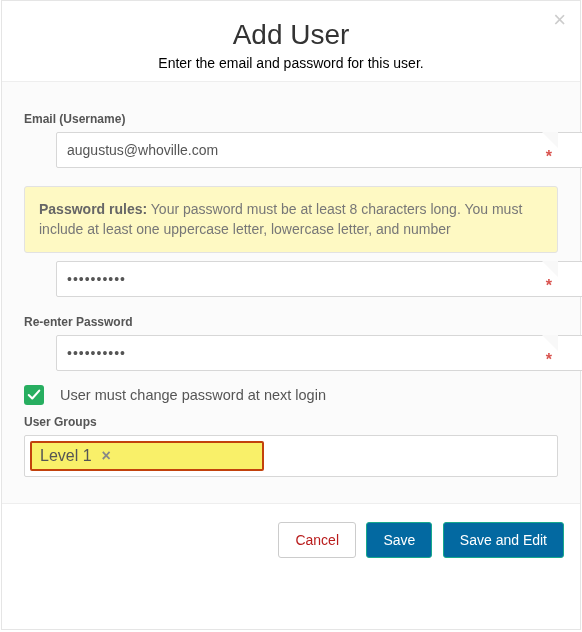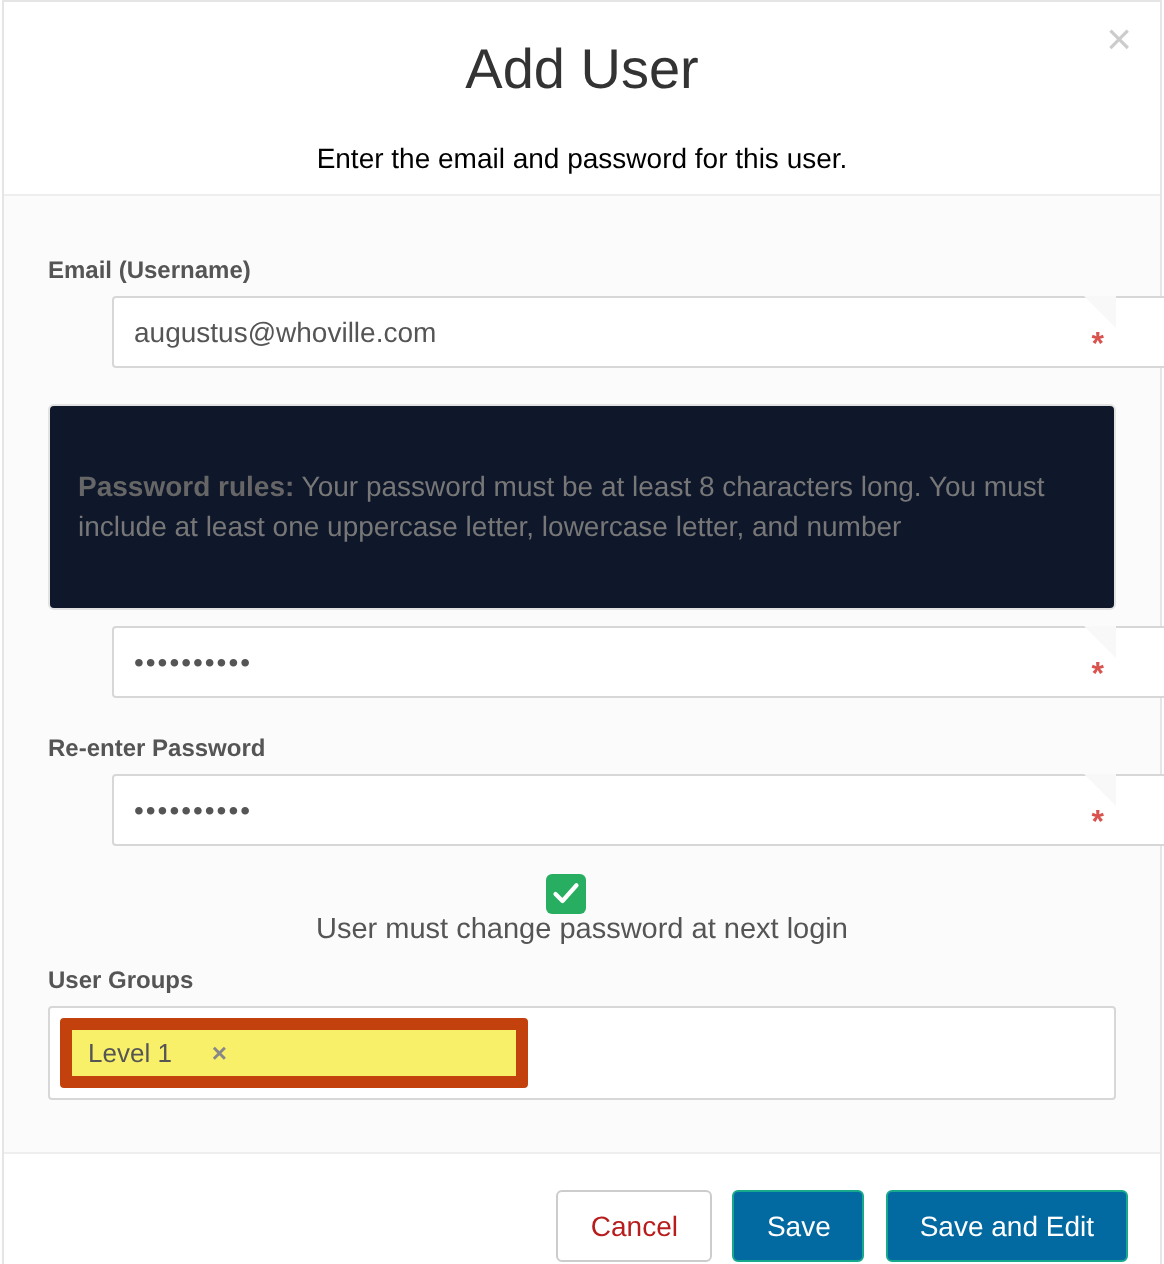--- a/index.html
+++ b/index.html
@@ -21,21 +21,21 @@
   }
   .modal-header {
     text-align: center;
     padding: 18px 16px 10px;
     position: relative;
   }
   .modal-title {
     font-size: 28px;
     font-weight: 400;
     color: #333;
-    margin: 0 0 20px;
+    margin: 0 0 4px;
   }
   .modal-subtitle {
     font-size: 14px;
     color: #000000;
     margin: 0;
   }
   .close-btn {
     position: absolute;
     top: 8px; right: 14px;
     font-size: 22px;
@@ -80,35 +80,34 @@
   }
   .req-corner::after {
     content: "";
     position: absolute;
     top: 0; right: 0;
     width: 0; height: 0;
     border-top: 16px solid #f8f8f8;
     border-left: 16px solid transparent;
   }
   .info-box {
-    background: #0f172a;
+    background: #fef9c3;
     border: 1px solid #e2e2e2;
     border-radius: 3px;
-    padding: 30px 14px;
+    padding: 12px 14px;
     margin: 18px 0 8px;
     font-size: 14px;
     color: #777;
     line-height: 1.45;
   }
   .info-box b { color: #666; }
   .checkbox-row {
     display: flex;
     align-items: center;
     margin: 14px 0 10px;
-    flex-direction: column;
   }
   .checkbox {
     width: 20px; height: 20px;
     background: #27ae60;
     border-radius: 3px;
     display: inline-flex;
     align-items: center;
     justify-content: center;
     margin-right: 16px;
     cursor: pointer;
@@ -121,28 +120,28 @@
     background: #fff;
     padding: 5px;
     border-radius: 2px;
     min-height: 36px;
     display: flex;
     align-items: stretch;
     margin-bottom: 20px;
   }
   .tag {
     background: #f9f069;
-    border: 6px solid #c2410c;
+    border: 2px solid #c2410c;
     border-radius: 2px;
     padding: 4px 8px;
-    font-size: 13px;
+    font-size: 16px;
     color: #555;
     display: inline-flex;
     align-items: center;
-    gap: 16px;
+    gap: 6px;
     width: 234px;
     justify-content: flex-start;
   }
   .tag-x {
     color: #888;
     font-weight: bold;
     cursor: pointer;
     margin-left: 4px;
   }
   .modal-footer {

